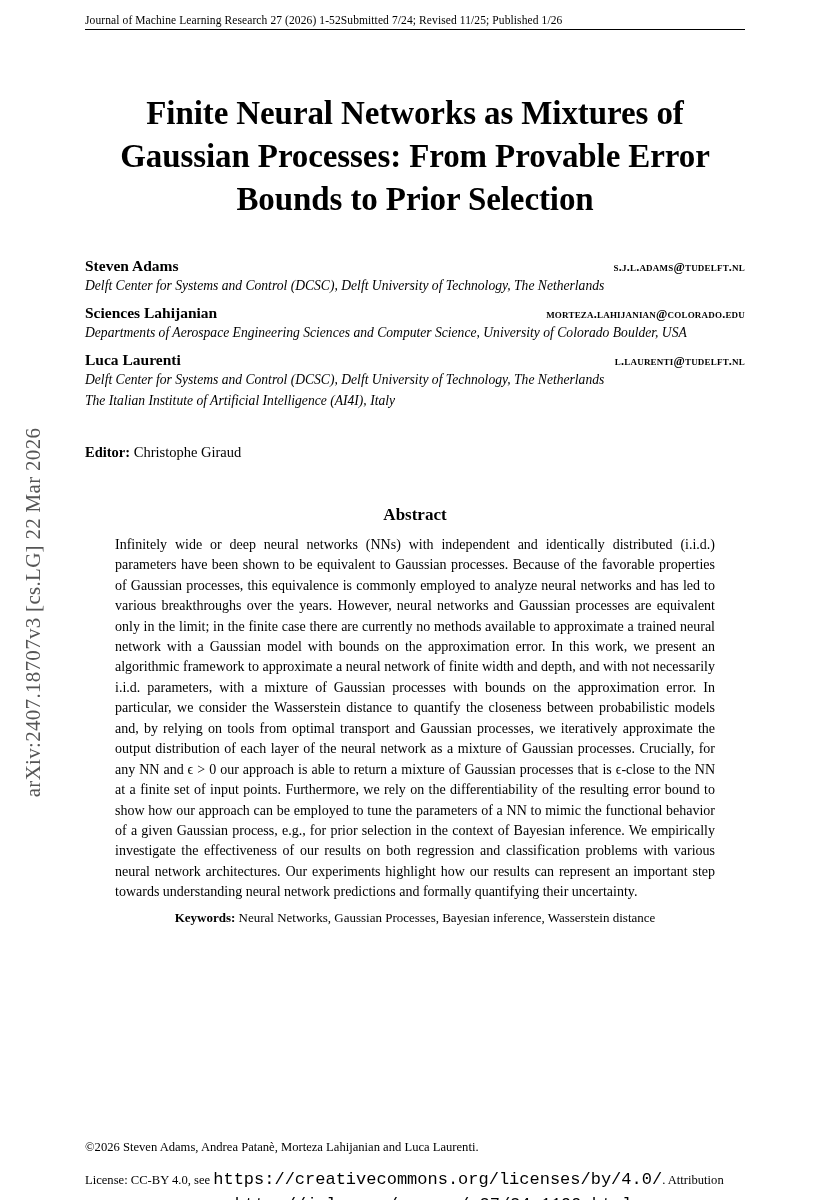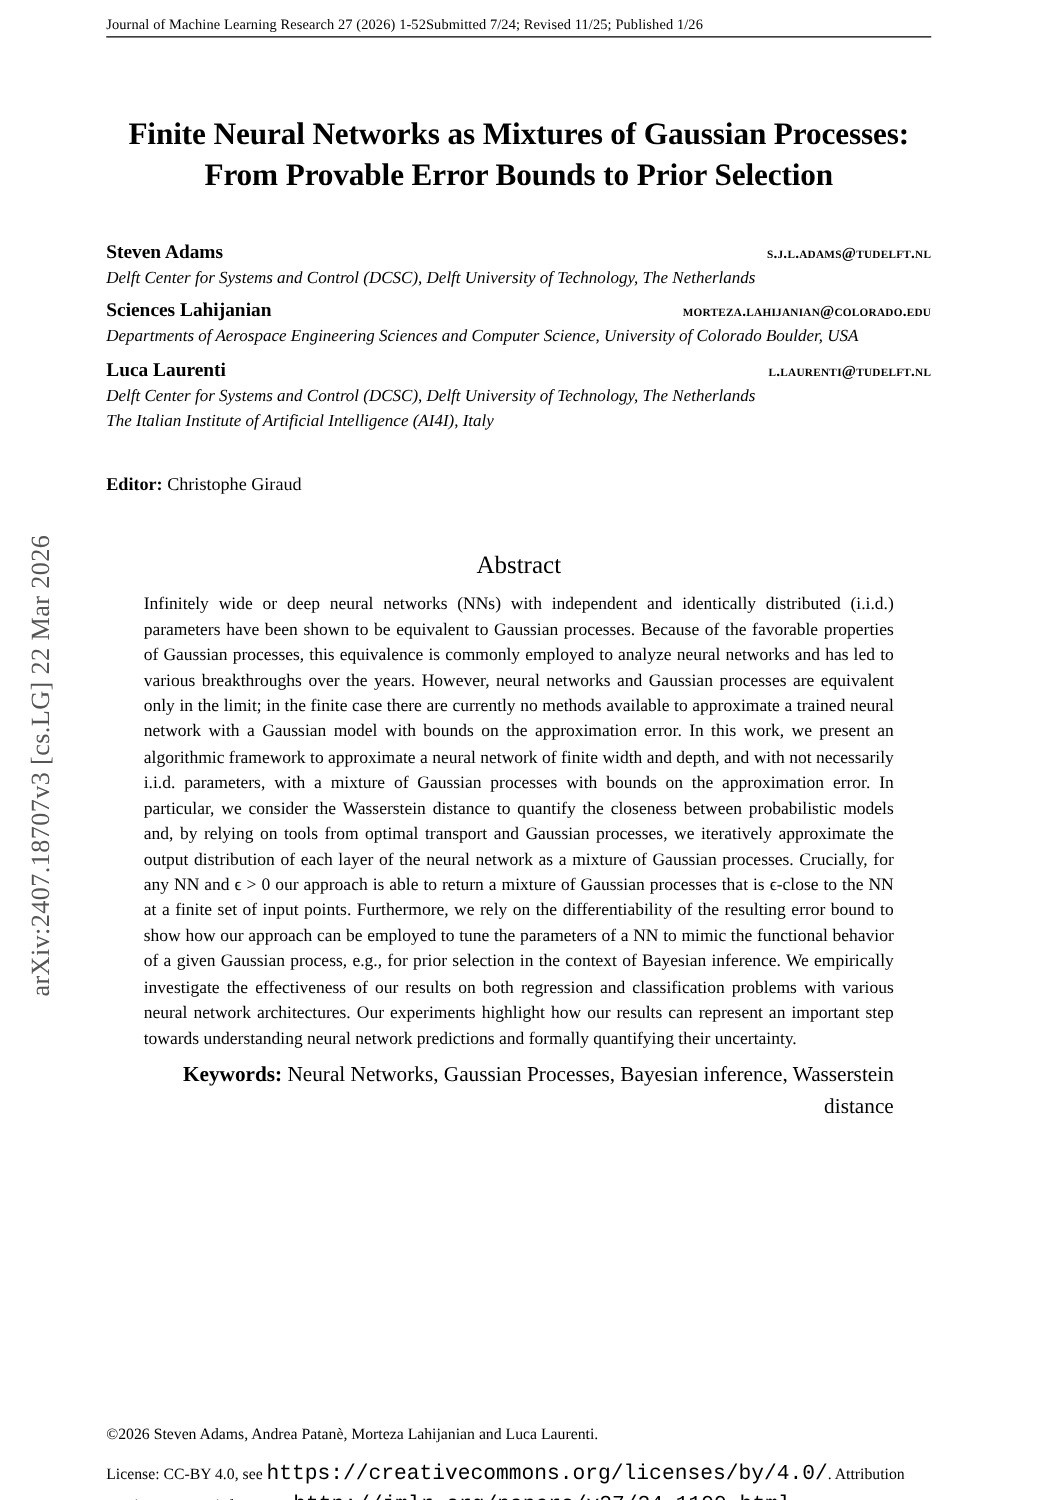--- a/index.html
+++ b/index.html
@@ -54,21 +54,21 @@
     letter-spacing: 0.1px;
   }
   .rule {
     border-bottom: 1px solid #000;
     margin-top: 3px;
     width: 100%;
   }
 
   .title {
     margin-top: 62px;
-    font-size: 25px;
+    font-size: 33px;
     font-weight: bold;
     text-align: center;
     line-height: 1.3;
     letter-spacing: -0.1px;
   }
 
   .authors {
     margin-top: 36px;
   }
   .author-block {
@@ -100,35 +100,35 @@
 
   .editor {
     margin-top: 34px;
     font-size: 14.5px;
   }
   .editor b { font-weight: bold; }
 
   .abstract-head {
     margin-top: 44px;
     text-align: center;
-    font-size: 20px;
-    font-weight: normal;
+    font-size: 17px;
+    font-weight: bold;
   }
   .abstract-body {
     margin: 10px 30px 0 30px;
     font-size: 14px;
     line-height: 1.46;
     text-align: justify;
     text-justify: inter-word;
   }
   .keywords {
     margin: 6px 30px 0 30px;
-    font-size: 17px;
+    font-size: 13px;
     line-height: 1.46;
-    text-align: right;
+    text-align: center;
   }
   .keywords b { font-weight: bold; }
 
   .footer {
     position: absolute;
     left: 85px;
     top: 1138px;
     width: 660px;
     font-size: 12.6px;
     line-height: 1.45;

